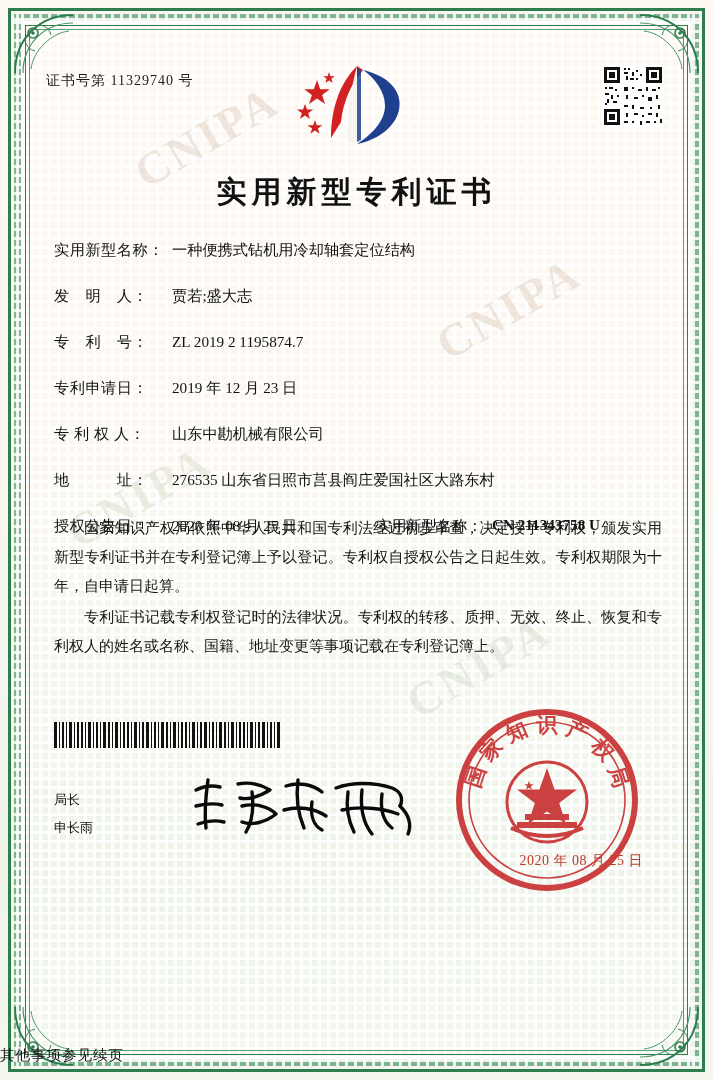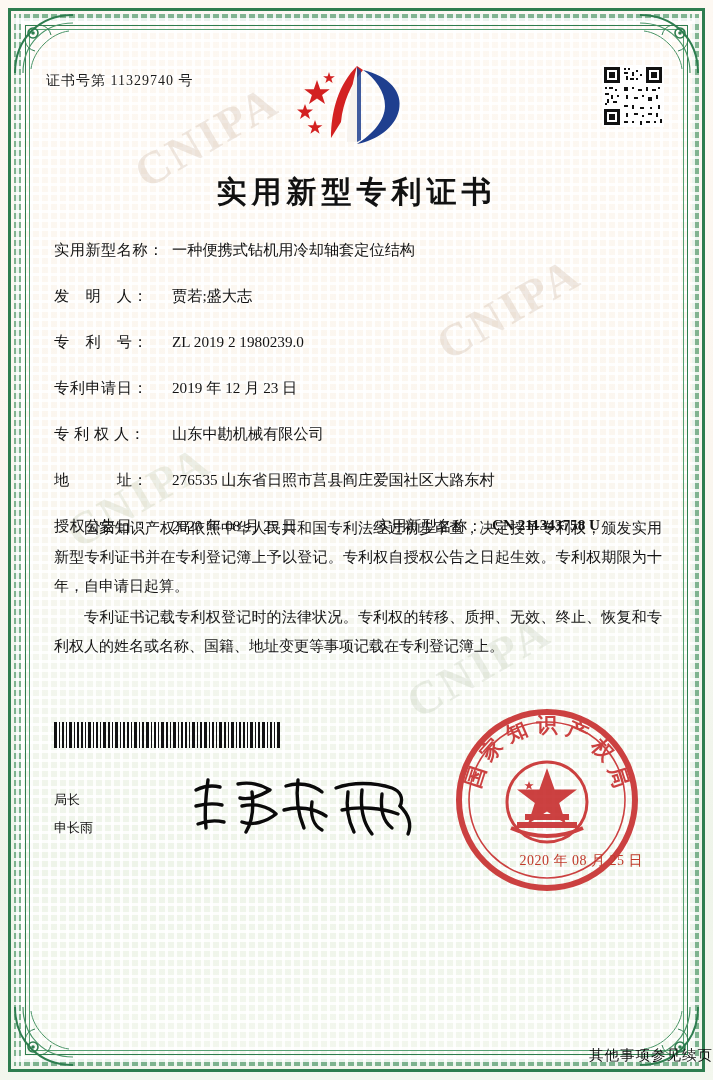--- a/index.html
+++ b/index.html
@@ -233,21 +233,21 @@
     width: 621px;
     text-align: center;
     font-size: 13.5px;
     color: #222;
   }
   .footer-note {
     position: absolute;
     left: 0;
     top: 1046px;
     width: 713px;
-    text-align: right;
+    text-align: left;
     font-size: 14.5px;
     color: #111;
     letter-spacing: 1px;
   }
 </style>
 </head>
 <body>
 
 <div class="certificate">
 
@@ -394,21 +394,21 @@
     <div class="title">实用新型专利证书</div>
 
     <div class="fields">
       <div class="field-row">
         <span class="field-label">实用新型名称：</span><span class="field-value">一种便携式钻机用冷却轴套定位结构</span>
       </div>
       <div class="field-row">
         <span class="field-label">发　明　人：</span><span class="field-value">贾若;盛大志</span>
       </div>
       <div class="field-row">
-        <span class="field-label">专　利　号：</span><span class="field-value">ZL 2019 2 1980239.0</span>
+        <span class="field-label">专　利　号：</span><span class="field-value">ZL 2019 2 1195874.7</span>
       </div>
       <div class="field-row">
         <span class="field-label">专利申请日：</span><span class="field-value">2019 年 12 月 23 日</span>
       </div>
       <div class="field-row">
         <span class="field-label">专 利 权 人：</span><span class="field-value">山东中勘机械有限公司</span>
       </div>
       <div class="field-row">
         <span class="field-label">地　　　址：</span><span class="field-value">276535  山东省日照市莒县阎庄爱国社区大路东村</span>
       </div>

